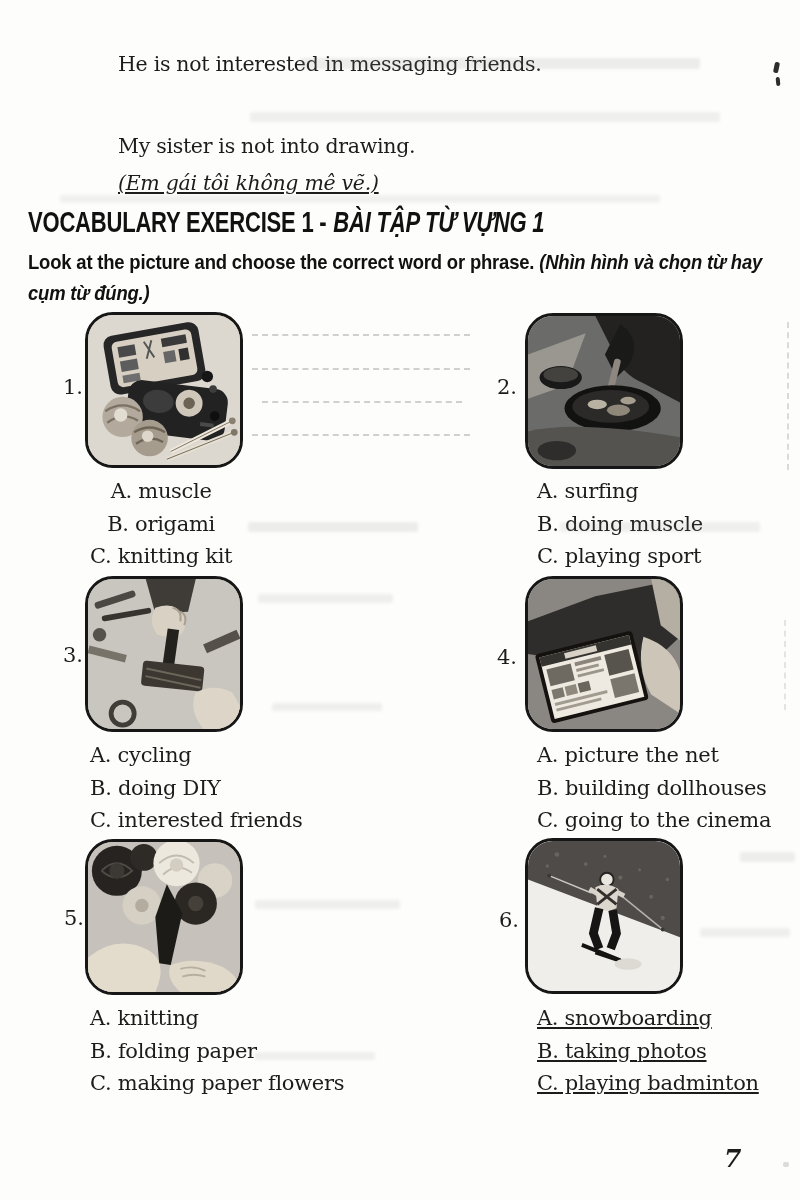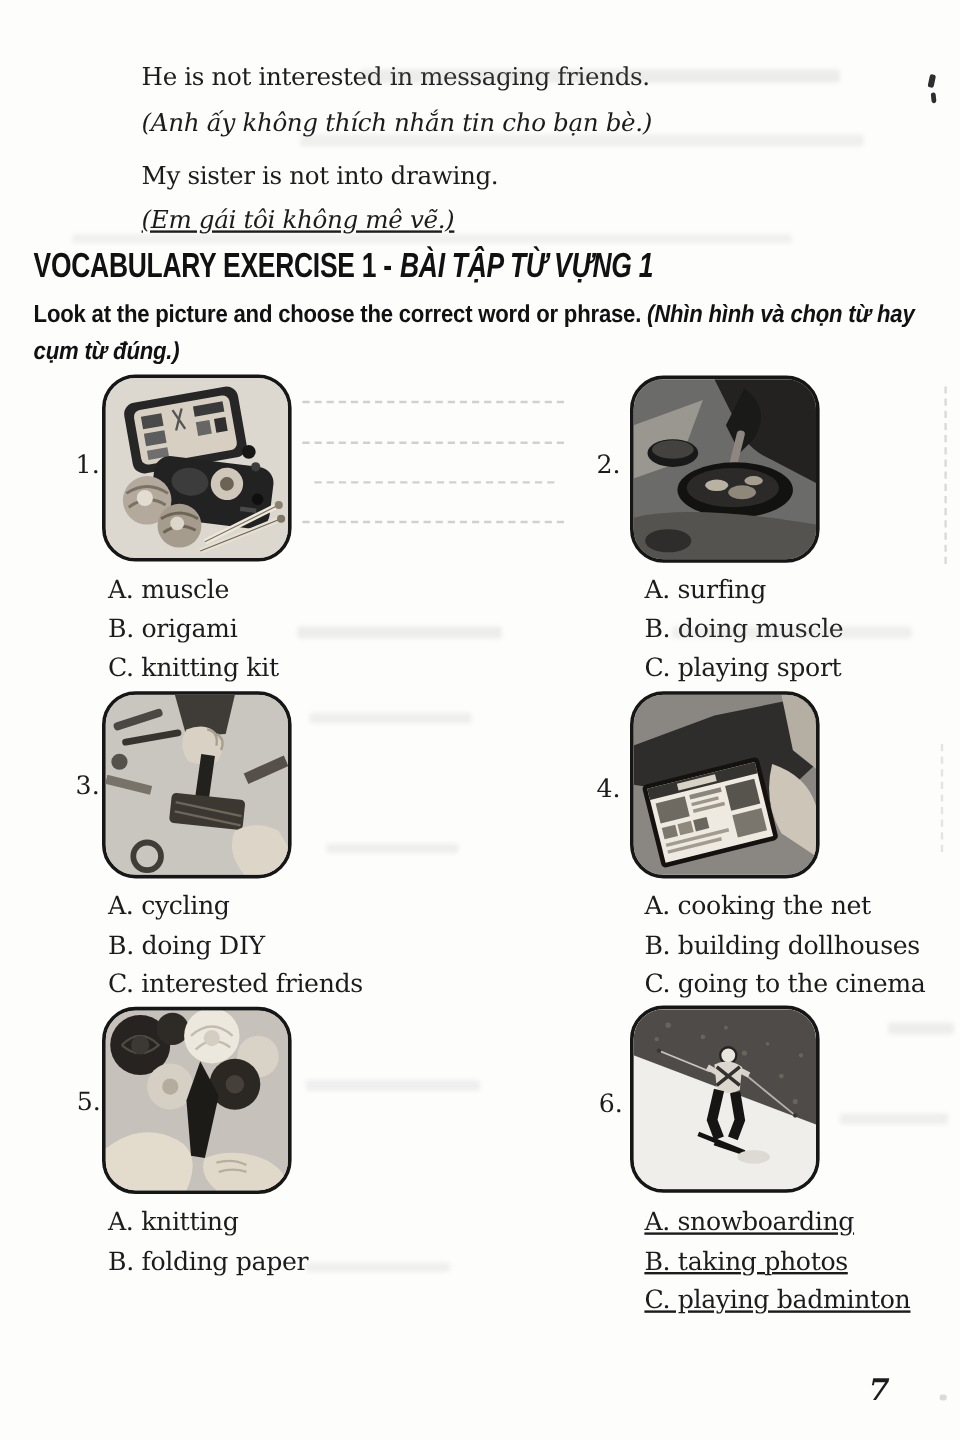--- a/index.html
+++ b/index.html
@@ -62,21 +62,20 @@
   .gdash{position:absolute;border-top:2px dashed #c9c9c9;opacity:0.85;pointer-events:none;}
   .gvdash{position:absolute;border-left:2px dashed #cccccc;opacity:0.7;pointer-events:none;}
   .mark{position:absolute;background:#2e2e2e;border-radius:2px;pointer-events:none;}
 </style>
 </head>
 <body>
 
 <div class="page">
 
   <div class="abs ex en" style="top:52px;">He is not interested in messaging friends.</div>
-  <div class="abs ex vi" style="top:90px;">(Anh ấy không thích nhắn tin cho bạn bè.)</div>
   <div class="abs ex en" style="top:134px;text-align:center;">My sister is not into drawing.</div>
   <div class="abs ex vi" style="top:171px;text-decoration:underline;">(Em gái tôi không mê vẽ.)</div>
 
   <div class="abs heading">
     <span class="en">VOCABULARY EXERCISE 1 -</span><span class="vi">BÀI TẬP TỪ VỰNG 1</span>
   </div>
 
   <div class="abs instruction">
     <span class="en">Look at the picture and choose the correct word or phrase. </span><span class="vi">(Nhìn hình và chọn từ hay cụm từ đúng.)</span>
   </div>
@@ -114,21 +113,21 @@
         <path d="M86 142 L150 110" stroke="#eee8dc" stroke-width="5"></path>
         <path d="M86 142 L150 110" stroke="#79715f" stroke-width="1"></path>
         <circle cx="150" cy="110" r="3.5" fill="#8a8172"></circle>
         <path d="M82 150 L152 122" stroke="#e6e0d3" stroke-width="5"></path>
         <path d="M82 150 L152 122" stroke="#6f6757" stroke-width="1"></path>
         <circle cx="152" cy="122" r="3.5" fill="#7f7666"></circle>
         <circle cx="124" cy="64" r="6" fill="#161616"></circle>
         <circle cx="130" cy="77" r="4" fill="#3d3d3d"></circle>
       </svg>
     </div>
-    <div class="abs" style="left:90px;top:475px;">
+    <div class="abs" style="left:90px;top:475px;text-align:center;">
       <div class="opt">A. muscle</div>
       <div class="opt">B. origami</div>
       <div class="opt">C. knitting kit</div>
     </div>
   </div>
 
   <div>
     <div class="abs num" style="left:497px;top:375px;">2.</div>
     <div class="abs photo" style="left:525px;top:313px;" aria-label="photo of a person cooking food in a pan">
       <svg viewBox="0 0 158 156" preserveAspectRatio="none">
@@ -203,21 +202,21 @@
           <rect x="22" y="104" width="12" height="10" fill="#7d786f"></rect>
           <rect x="36" y="104" width="12" height="10" fill="#8e887d"></rect>
           <rect x="50" y="104" width="12" height="10" fill="#6a655d"></rect>
           <rect x="22" y="118" width="56" height="3" fill="#a29c90"></rect>
           <rect x="22" y="124" width="48" height="3" fill="#a29c90"></rect>
           <rect x="84" y="108" width="26" height="20" fill="#7b766d"></rect>
         </g>
       </svg>
     </div>
     <div class="abs" style="left:537px;top:739px;">
-      <div class="opt">A. cooking the net</div>
+      <div class="opt">A. picture the net</div>
       <div class="opt">B. building dollhouses</div>
       <div class="opt">C. going to the cinema</div>
     </div>
   </div>
 
   <div>
     <div class="abs num" style="left:64px;top:906px;">5.</div>
     <div class="abs photo" style="left:85px;top:839px;" aria-label="photo of hands making paper flowers">
       <svg viewBox="0 0 158 156" preserveAspectRatio="none">
         <rect width="158" height="156" fill="#c6c1ba"></rect>
@@ -235,20 +234,21 @@
         <circle cx="56" cy="66" r="7" fill="#b4ad9f"></circle>
         <path d="M82 44 L98 74 L86 128 L74 126 L70 78 Z" fill="#1d1b18"></path>
         <path d="M0 120 Q30 96 62 112 Q84 124 70 156 L0 156 Z" fill="#e3dccd"></path>
         <path d="M86 128 Q112 118 140 130 Q158 140 158 156 L96 156 Q80 142 86 128" fill="#e0d9ca"></path>
         <path d="M96 132 q14 -4 26 2 M98 140 q12 -4 24 0" stroke="#b7ae9d" stroke-width="2" fill="none"></path>
       </svg>
     </div>
     <div class="abs" style="left:90px;top:1002px;">
       <div class="opt">A. knitting</div>
       <div class="opt">B. folding paper</div>
+      <div class="opt">C. making paper flowers</div>
     </div>
   </div>
 
   <div>
     <div class="abs num" style="left:499px;top:908px;">6.</div>
     <div class="abs photo" style="left:525px;top:838px;" aria-label="photo of a skier going down a snowy slope">
       <svg viewBox="0 0 158 156" preserveAspectRatio="none">
         <rect width="158" height="156" fill="#f0eeea"></rect>
         <polygon points="0,0 158,0 158,100 0,40" fill="#4e4b48"></polygon>
         <g fill="#68655f">

